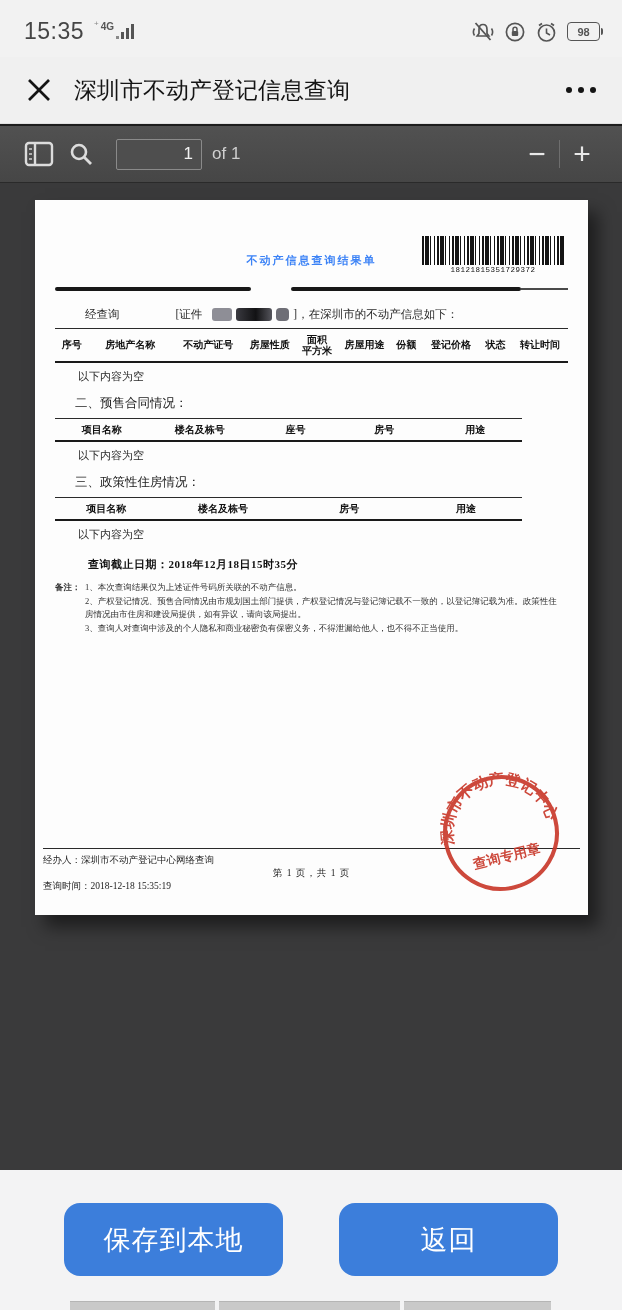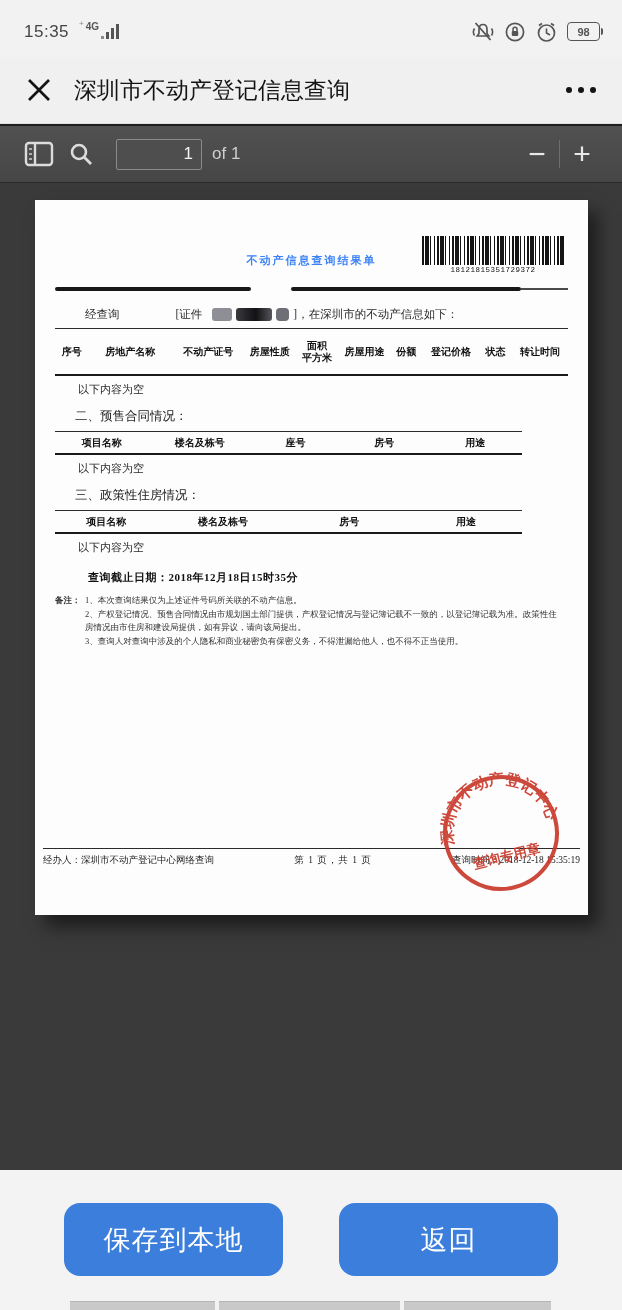--- a/index.html
+++ b/index.html
@@ -5,21 +5,21 @@
   :root{
     --accent-blue:#3c7edb; --stamp-red:#c93a2c; --toolbar-bg:#4a4a4a; --viewer-bg:#3a3a3b;
   }
   *{margin:0;padding:0;box-sizing:border-box;}
   html,body{background:#000;}
   body{font-family:"Liberation Sans","DejaVu Sans",sans-serif;}
   .screen{width:622px;height:1310px;margin:0 auto;background:#f2f2f2;overflow:hidden;display:flex;flex-direction:column;position:relative;}
 
   
   .status-bar{height:57px;background:#f2f2f2;display:flex;align-items:center;padding:6px 22px 0 24px;flex:0 0 auto;}
-  .sb-time{font-size:17px;color:#454545;letter-spacing:.5px;}
+  .sb-time{font-size:23px;color:#454545;letter-spacing:.5px;}
   .sb-net{display:flex;align-items:flex-end;margin-left:10px;gap:2px;}
   .sb-net .gtag{font-size:10px;color:#555;transform:translateY(-8px);font-weight:bold;}
   .sb-net .plus{font-size:8px;color:#888;transform:translateY(-12px);}
   .sb-right{margin-left:auto;display:flex;align-items:center;gap:9px;}
   .batt{border:1.6px solid #555;border-radius:4px;width:33px;height:19px;display:flex;align-items:center;justify-content:center;position:relative;}
   .batt:after{content:"";position:absolute;right:-4px;top:5px;width:2.5px;height:7px;background:#555;border-radius:0 2px 2px 0;}
   .batt span{font-size:11px;color:#555;font-weight:bold;}
 
   
   .nav-bar{height:67px;background:#f0f0f0;display:flex;align-items:center;padding:0 24px;flex:0 0 auto;border-bottom:1px solid #e0e0e0;}
@@ -63,31 +63,31 @@
   .blob{display:inline-block;height:13px;border-radius:3px;margin-right:4px;vertical-align:middle;}
   .blob1{width:20px;background:#8e8e96;}
   .blob2{width:36px;background:linear-gradient(90deg,#3a3a40,#121214 55%,#55555c);}
   .blob3{width:13px;background:#6e6e76;border-radius:4px;}
 
   .sec-heading{margin-top:11px;padding-left:20px;font-size:12.5px;color:#222;}
   .sec-heading.first{margin-top:9px;}
 
   .tbl{border-top:1.5px solid #2a2a2a;border-bottom:2px solid #1a1a1a;display:flex;align-items:center;margin-top:6px;}
   .tbl .th{font-size:10px;font-weight:bold;text-align:center;color:#111;line-height:1.15;white-space:pre-line;padding:4px 0;}
-  .tbl1{width:513px;height:48px;}
+  .tbl1{width:513px;height:35px;}
   .tbl2,.tbl3{width:467px;height:24px;}
   .empty-line{font-size:11px;color:#2a2a2a;padding-left:23px;margin-top:6px;}
 
   .deadline{margin-top:15px;padding-left:33px;font-size:11px;font-weight:bold;color:#111;letter-spacing:.5px;}
   .notes{display:flex;margin-top:9px;font-size:8.5px;color:#333;line-height:1.6;}
   .notes-label{flex:0 0 auto;width:30px;font-weight:bold;}
   .notes-list{flex:1;padding-right:4px;}
 
   .doc-footer{position:absolute;left:8px;right:8px;top:648px;border-top:1.5px solid #2a2a2a;padding-top:5px;
-              display:flex;font-size:9.5px;color:#222;}
+              display:flex;font-size:9.5px;color:#222;flex-direction:column;}
   .f-op{flex:0 0 auto;}
   .f-page{flex:1;text-align:center;letter-spacing:1px;}
   .f-time{flex:0 0 auto;}
 
   .stamp{position:absolute;top:572px;right:26px;width:122px;height:122px;transform:rotate(-14deg);opacity:.92;}
 
   
   .bottom-area{flex:1;background:#f3f3f4;position:relative;}
   .btn-row{display:flex;padding:33px 64px 0 64px;gap:56px;}
   .action-btn{flex:1;height:73px;background:var(--accent-blue,#3c7edb);border:none;border-radius:16px;color:#fff;

